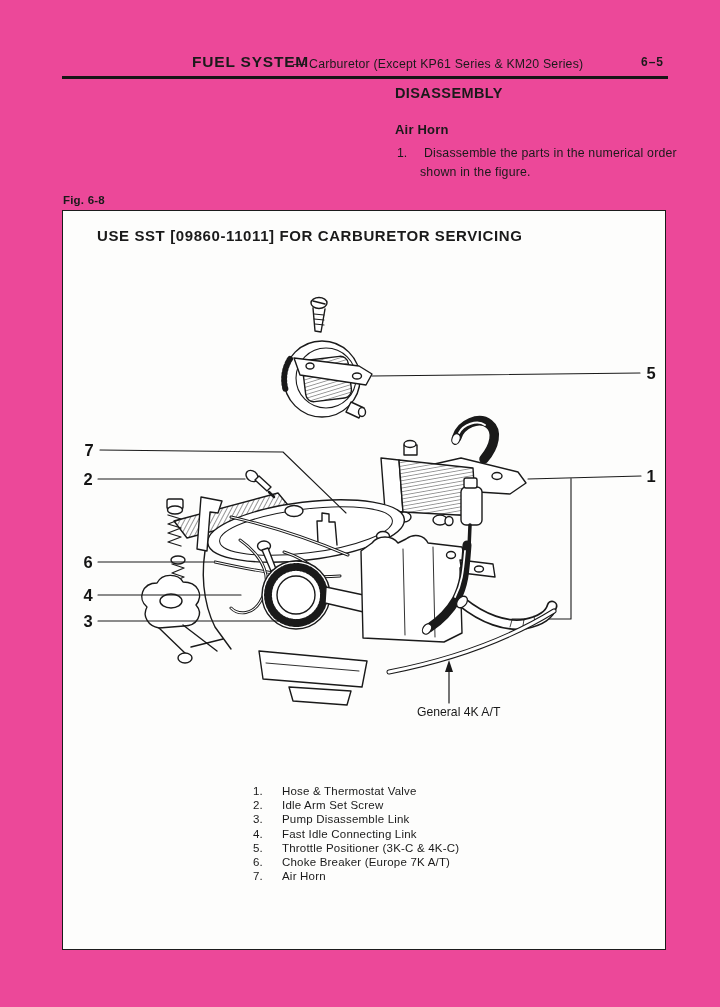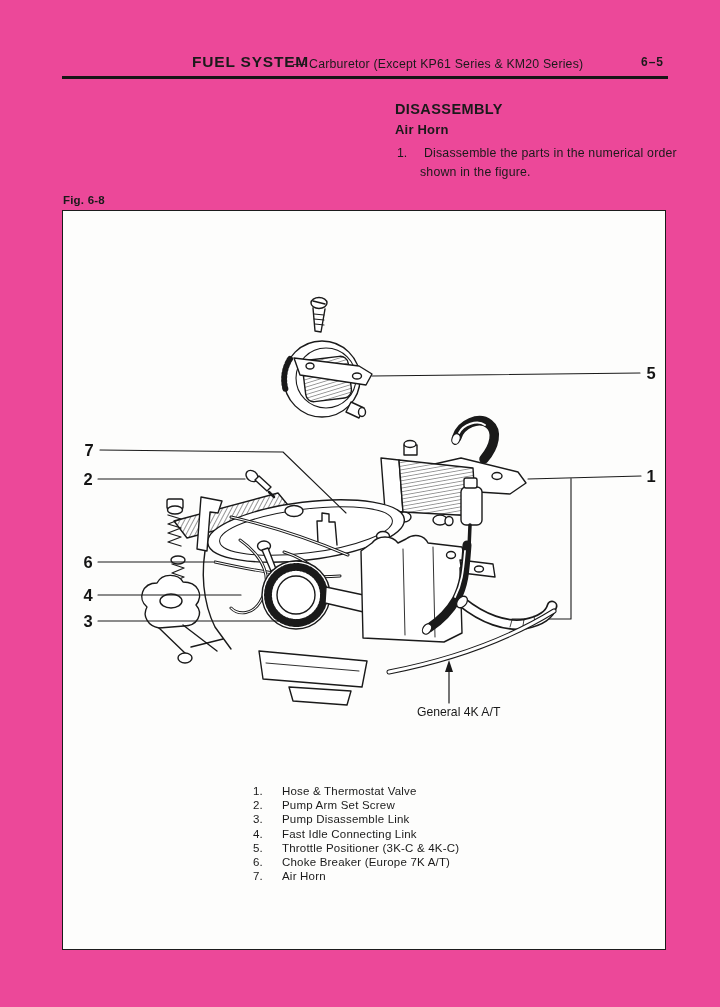--- a/index.html
+++ b/index.html
@@ -7,21 +7,21 @@
     position:relative;width:720px;height:1007px;background:#ec4899;
     font-family:"Liberation Sans",sans-serif;color:#1a1a1a;overflow:hidden;
   }
   .abs{position:absolute;white-space:nowrap;}
   
   .hdr-title{left:192px;top:53px;font-size:15.5px;font-weight:bold;letter-spacing:.8px;}
   .hdr-sub{left:293px;top:57px;font-size:12.3px;letter-spacing:.2px;}
   .hdr-page{left:641px;top:55px;font-size:12px;font-weight:bold;letter-spacing:1px;}
   .hdr-rule{left:62px;top:76px;width:606px;height:3px;background:#161616;}
   
-  .sec-head{left:395px;top:101px;font-size:14.5px;font-weight:bold;letter-spacing:.4px;text-align:right;}
+  .sec-head{left:395px;top:85px;font-size:14.5px;font-weight:bold;letter-spacing:.4px;text-align:right;}
   .sub-head{left:395px;top:122px;font-size:13px;font-weight:bold;letter-spacing:.2px;}
   .step-num{left:397px;top:146px;font-size:12.3px;}
   .step-l1{left:424px;top:146px;font-size:12.3px;letter-spacing:.2px;}
   .step-l2{left:420px;top:165px;font-size:12.3px;letter-spacing:.2px;}
   
   .fig-label{left:63px;top:186px;font-size:11.5px;font-weight:bold;letter-spacing:.2px;margin-top:8px;}
   .fig-box{left:62px;top:210px;width:604px;height:740px;border:1.5px solid #1c1c1c;
     box-sizing:border-box;background:#fdfdfc;}
   .fig-title{left:34px;top:16px;font-size:15px;font-weight:bold;letter-spacing:.6px;}
   .drawing{position:absolute;left:0;top:0;}
@@ -46,20 +46,21 @@
     <div class="abs sec-head">DISASSEMBLY</div>
     <div class="abs sub-head">Air Horn</div>
     <div class="abs step-num">1.</div>
     <div class="abs step-l1">Disassemble the parts in the numerical order</div>
     <div class="abs step-l2">shown in the figure.</div>
   </div>
 
   <div class="abs fig-label">Fig. 6-8</div>
 
   <div class="abs fig-box">
+    <div class="abs fig-title">USE SST [09860-11011] FOR CARBURETOR SERVICING</div>
 
     <svg class="drawing" width="601" height="737" viewBox="0 0 601 737">
       <defs>
         <pattern id="ht" width="3.6" height="3.6" patternUnits="userSpaceOnUse" patternTransform="rotate(80)">
           <rect width="3.6" height="3.6" fill="#ffffff"></rect>
           <line x1="0" y1="0" x2="0" y2="3.6" stroke="#2a2a2a" stroke-width="0.9"></line>
         </pattern>
         <pattern id="ht2" width="4" height="4" patternUnits="userSpaceOnUse" patternTransform="rotate(28)">
           <rect width="4" height="4" fill="#ffffff"></rect>
           <line x1="0" y1="0" x2="0" y2="4" stroke="#2a2a2a" stroke-width="1"></line>
@@ -201,21 +202,21 @@
       <text x="354" y="505" font-family="Liberation Sans, sans-serif" font-size="12.2" fill="#1a1a1a">General 4K A/T</text>
     </svg>
 
     <div class="legend">
       <div class="row">
         <span class="pn">1.</span>
         <span>Hose &amp; Thermostat Valve</span>
       </div>
       <div class="row">
         <span class="pn">2.</span>
-        <span>Pump Arm Set Screw</span>
+        <span>Idle Arm Set Screw</span>
       </div>
       <div class="row">
         <span class="pn">3.</span>
         <span>Pump Disassemble Link</span>
       </div>
       <div class="row">
         <span class="pn">4.</span>
         <span>Fast Idle Connecting Link</span>
       </div>
       <div class="row">

